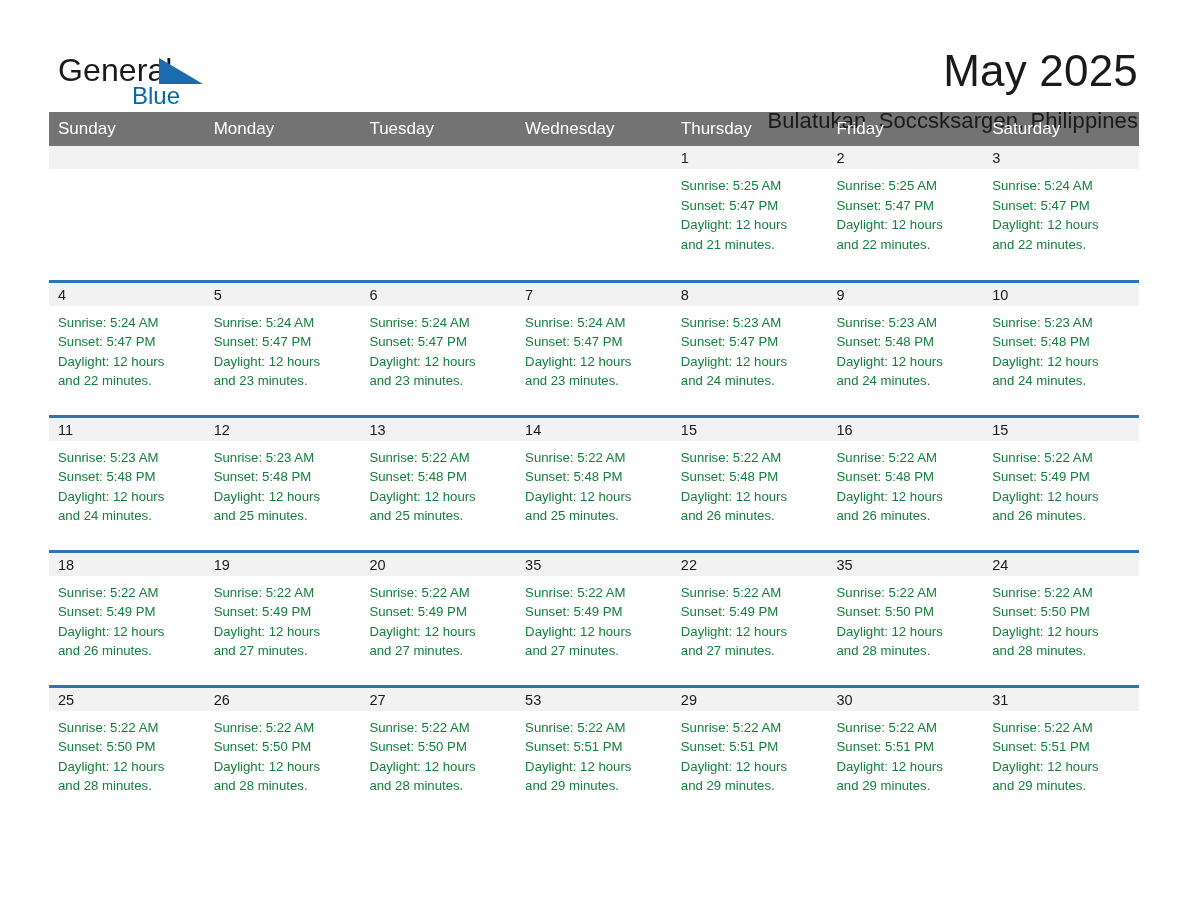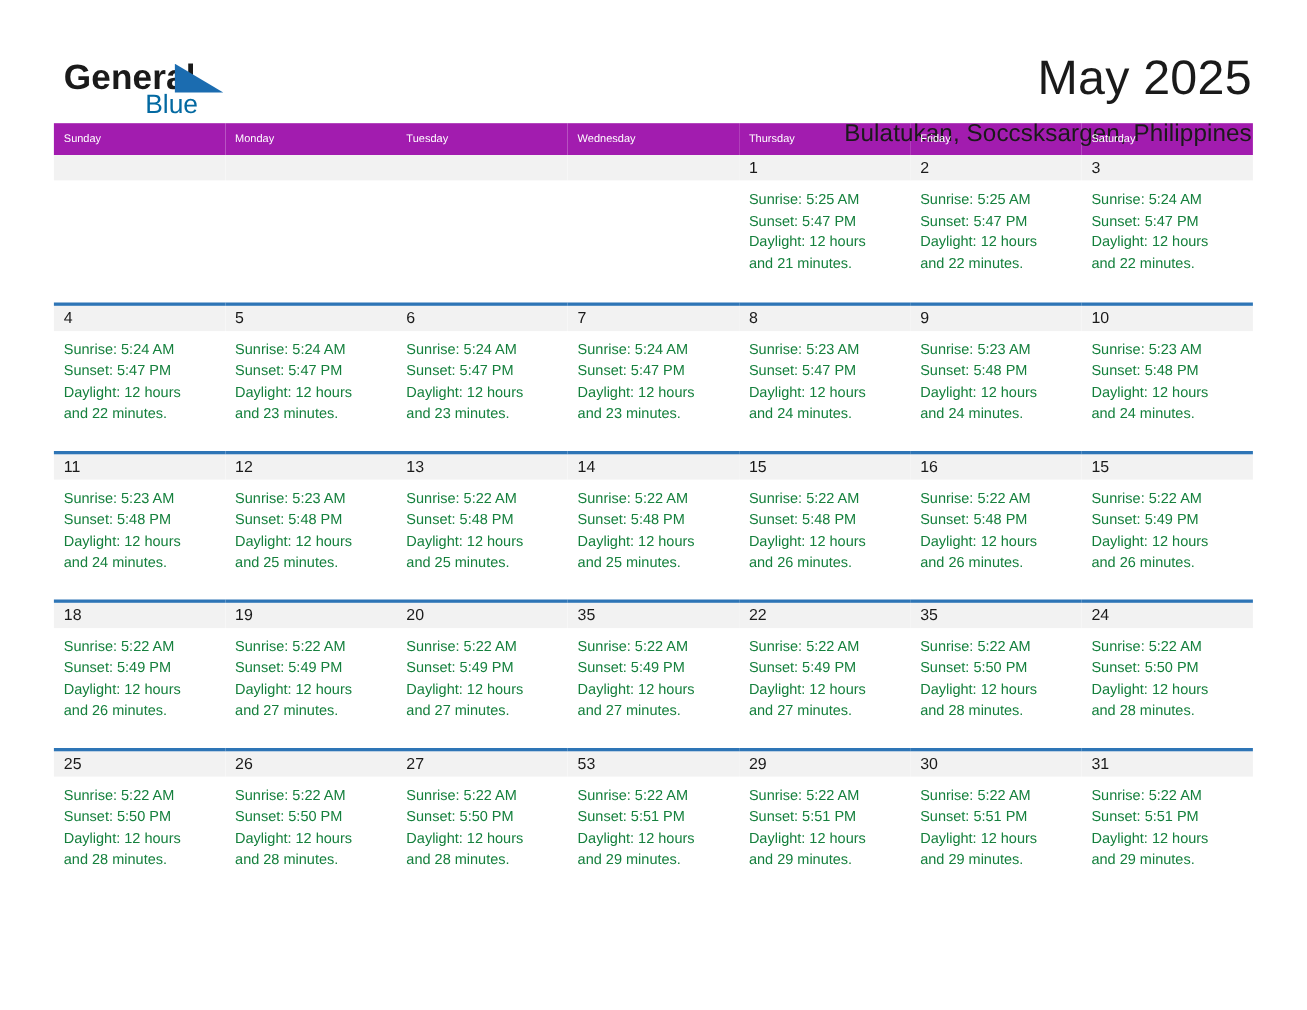--- a/index.html
+++ b/index.html
@@ -36,21 +36,21 @@
     height: 72px;
     line-height: 1;
   }
   .logo-general {
     font-size: 32px;
     color: #1a1a1a;
     letter-spacing: .1px;
     position: absolute;
     left: 0;
     top: 8px;
-    font-weight: 700;
+    font-weight: 400;
   }
   .logo-tri {
     position: absolute;
     left: 101px;
     top: 12px;
     width: 0;
     height: 0;
     border-left: 44px solid #1b6cb0;
     border-top: 26px solid transparent;
   }
@@ -82,23 +82,23 @@
   }
 
   
   .calendar {
     margin: 0 auto;
     width: 1090px;
     border-collapse: collapse;
     table-layout: fixed;
   }
   .calendar th {
-    background: #a21caf;
+    background: #737373;
     color: #ffffff;
-    font-size: 10px;
+    font-size: 17px;
     font-weight: 400;
     text-align: left;
     padding: 7px 0 7px 9px;
     height: 29px;
     border: none;
   }
   .calendar td {
     vertical-align: top;
     padding: 0;
     border: none;

